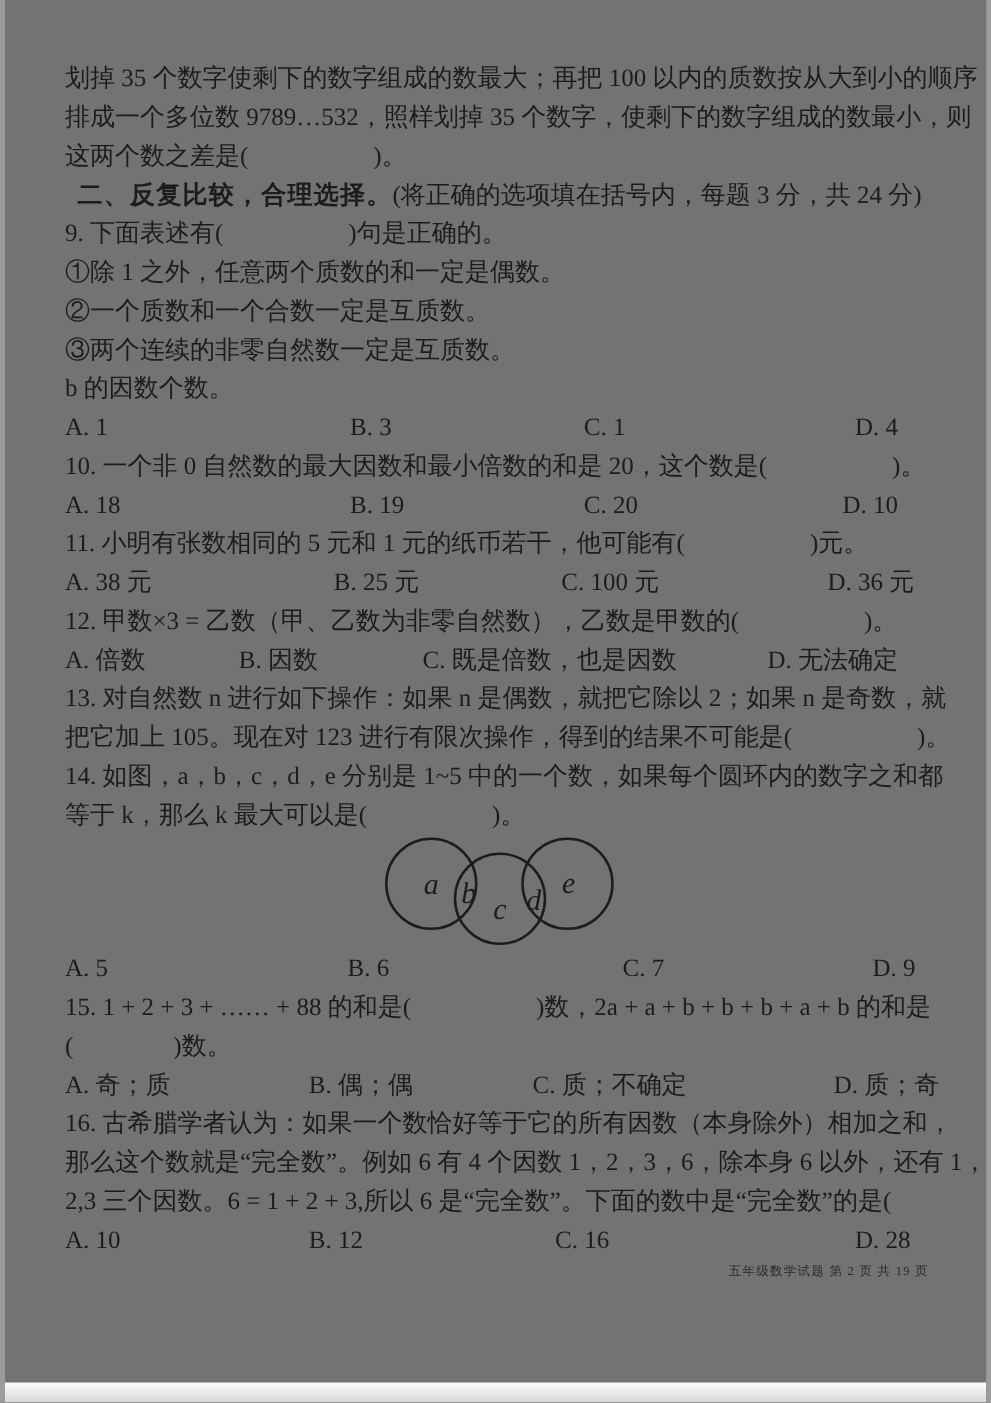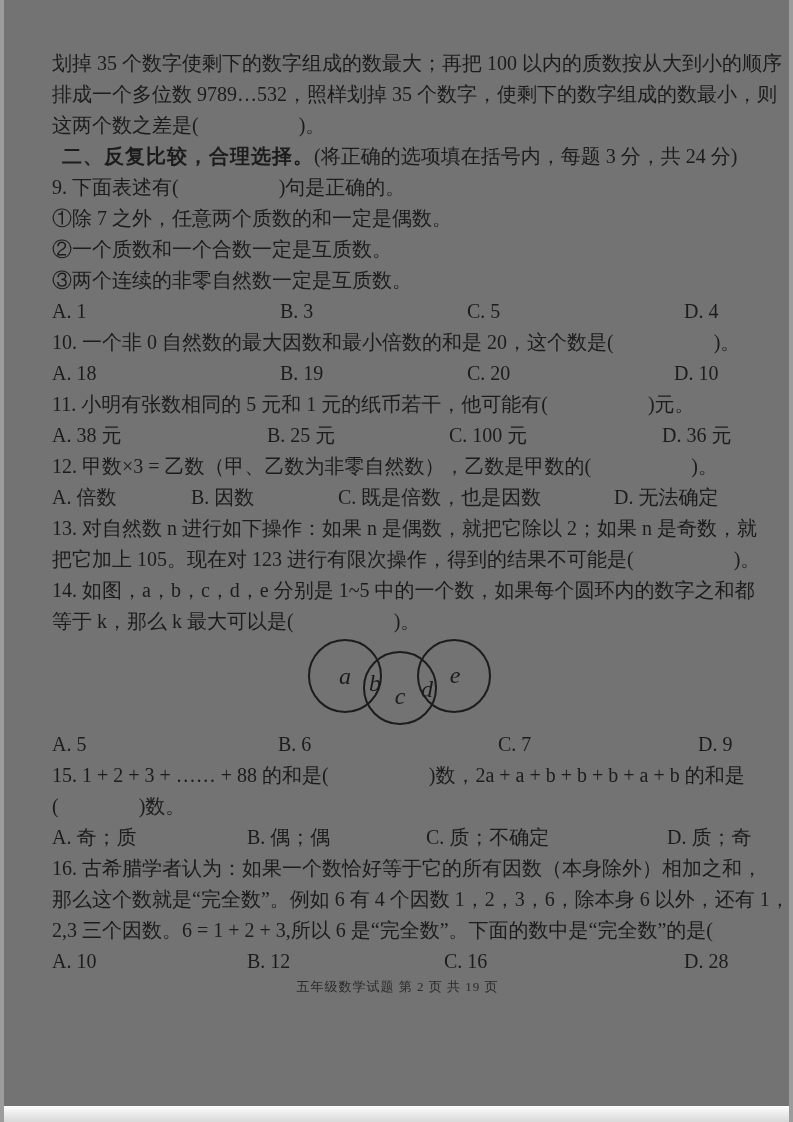--- a/index.html
+++ b/index.html
@@ -21,41 +21,42 @@
     background:linear-gradient(#fdfdfd,#d8d8d8);
   }
   .ln{margin:0;white-space:nowrap;}
   .bold{font-weight:bold;letter-spacing:1px;margin-left:10px;}
   .opts{position:relative;height:31px;margin:0;}
   .opt{position:absolute;top:0;white-space:nowrap;}
   .fig{position:relative;height:92px;}
   .fig svg{position:absolute;left:240px;top:-7px;}
   .fig circle{fill:none;stroke:#1c1c1c;stroke-width:2;}
   .fig text{font-family:"Liberation Serif","DejaVu Serif",serif;font-style:italic;font-size:24px;fill:#1c1c1c;text-anchor:middle;}
-  .footer{margin:0;text-align:center;font-size:13px;line-height:20px;color:#2a2a2a;letter-spacing:1px;}
+  .footer{margin:0;text-align:right;font-size:10px;line-height:20px;color:#2a2a2a;letter-spacing:1px;}
 </style>
 </head>
 <body>
 
 <div class="page">
 
   <p class="ln">划掉 35 个数字使剩下的数字组成的数最大；再把 100 以内的质数按从大到小的顺序</p>
   <p class="ln">排成一个多位数 9789…532，照样划掉 35 个数字，使剩下的数字组成的数最小，则</p>
   <p class="ln">这两个数之差是(　　　　　)。</p>
 
   <p class="ln"><span class="bold">二、反复比较，合理选择。</span><span>(将正确的选项填在括号内，每题 3 分，共 24 分)</span></p>
 
   <p class="ln">9. 下面表述有(　　　　　)句是正确的。</p>
-  <p class="ln">①除 7 之外，任意两个质数的和一定是偶数。</p>
+  <p class="ln">①除 1 之外，任意两个质数的和一定是偶数。</p>
   <p class="ln">②一个质数和一个合数一定是互质数。</p>
   <p class="ln">③两个连续的非零自然数一定是互质数。</p>
+  <p class="ln">b 的因数个数。</p>
   <div class="opts">
     <span class="opt" style="left:0px">A. 1</span>
     <span class="opt" style="left:228px">B. 3</span>
-    <span class="opt" style="left:415px">C. 5</span>
+    <span class="opt" style="left:415px">C. 1</span>
     <span class="opt" style="left:632px">D. 4</span>
   </div>
 
   <p class="ln">10. 一个非 0 自然数的最大因数和最小倍数的和是 20，这个数是(　　　　　)。</p>
   <div class="opts">
     <span class="opt" style="left:0px">A. 18</span>
     <span class="opt" style="left:228px">B. 19</span>
     <span class="opt" style="left:415px">C. 20</span>
     <span class="opt" style="left:622px">D. 10</span>
   </div>

